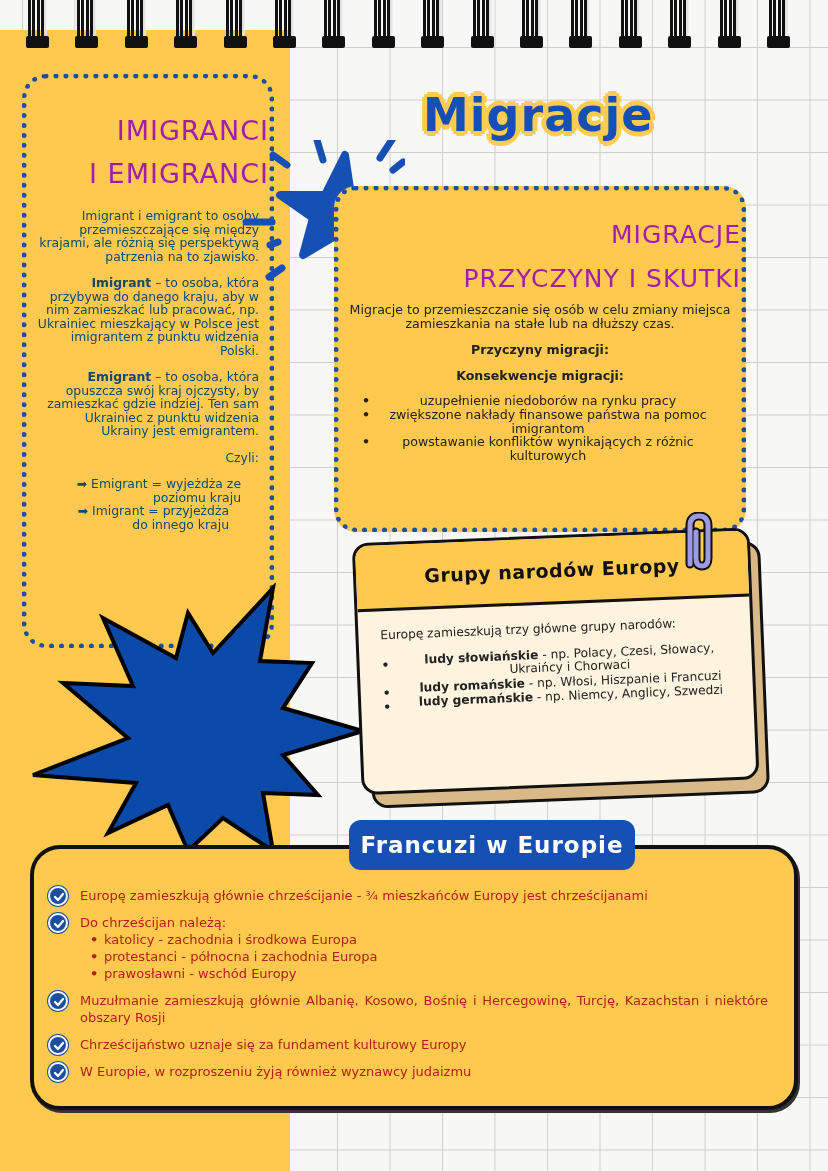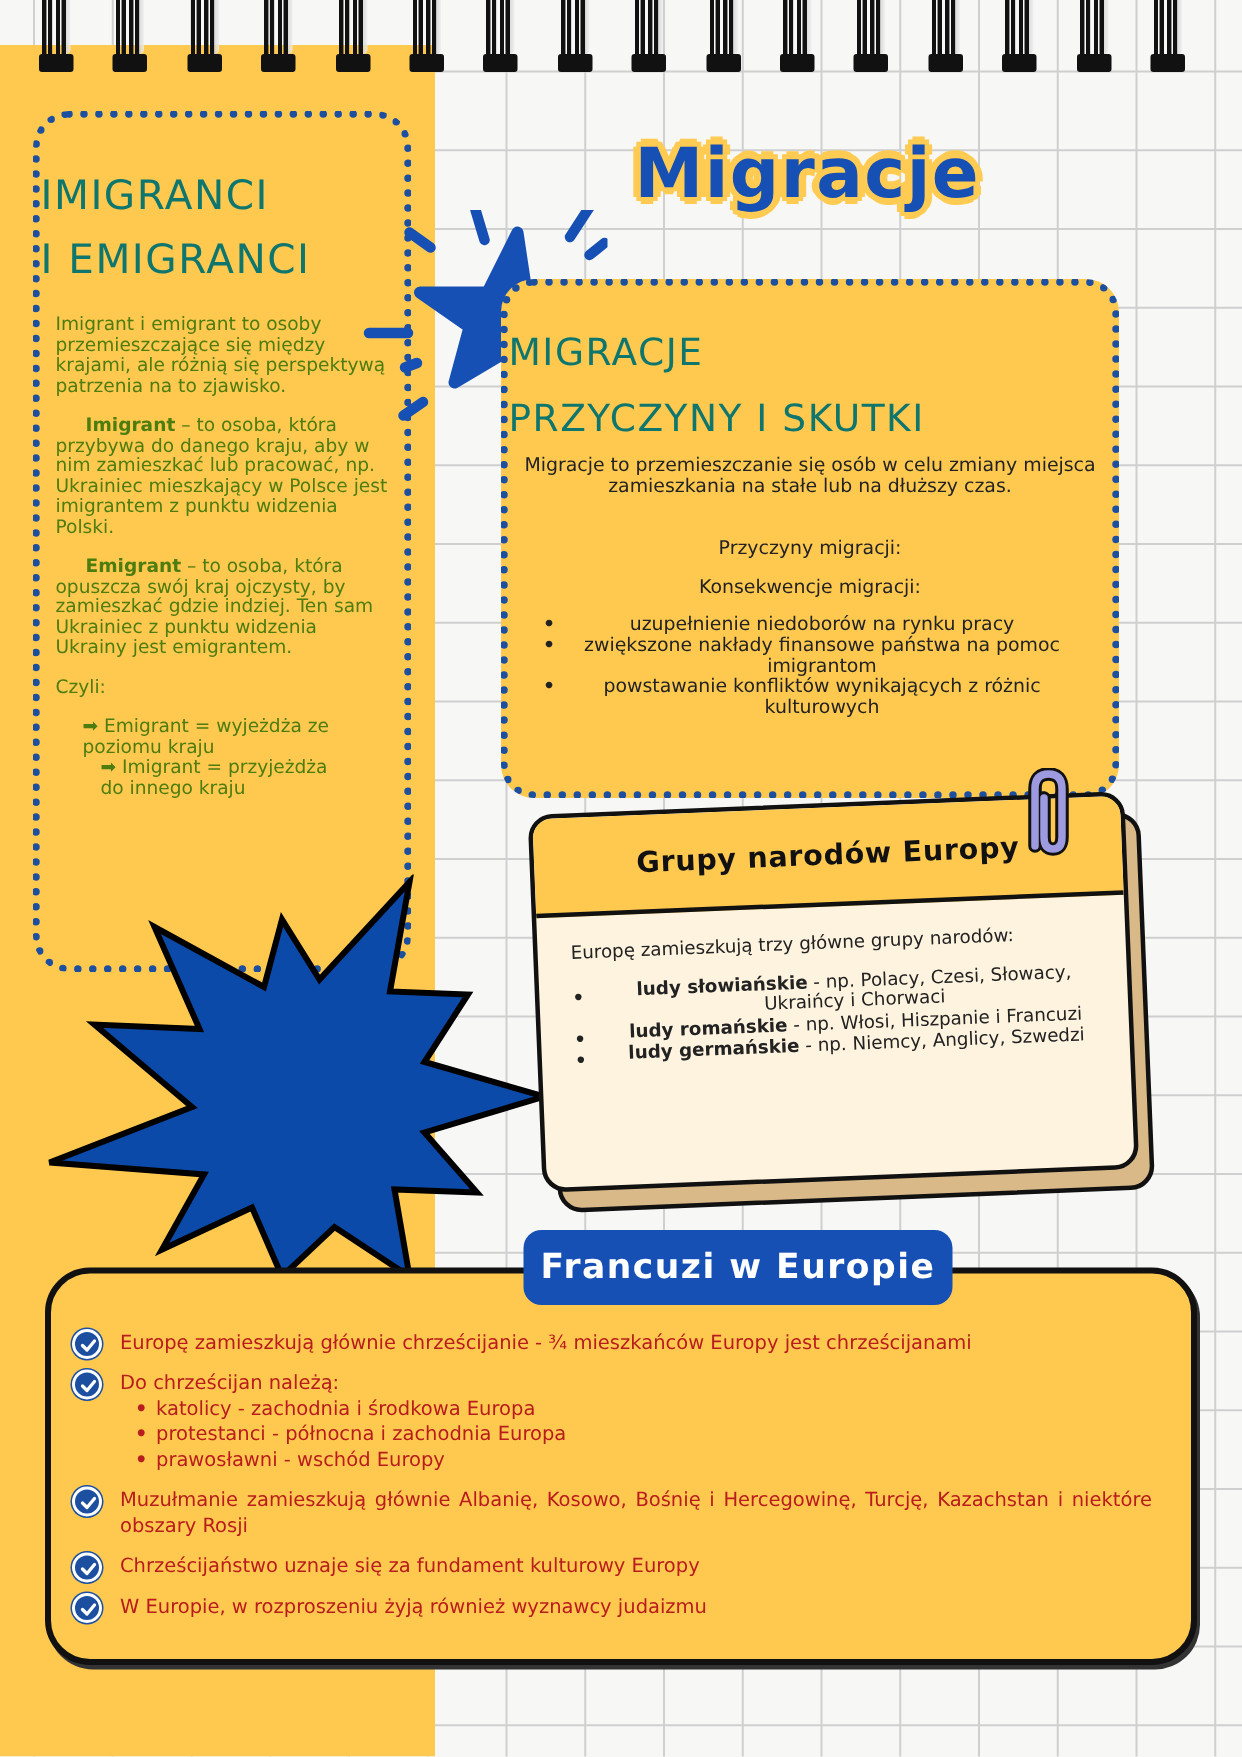--- a/index.html
+++ b/index.html
@@ -41,27 +41,27 @@
     background: #111; border-radius: 2px;
   }
 
   
   .left-card {
     position: absolute; left: 22px; top: 74px; width: 252px; height: 574px;
     border: 5px dotted #1c4fa0; border-radius: 24px;
   }
   .hand-title {
     font-family: "DejaVu Sans", sans-serif;
-    color: #0f766e; letter-spacing: 1px; text-align: left;
+    color: #a21caf; letter-spacing: 1px; text-align: right;
     font-weight: normal;
   }
   .left-title { position: absolute; left: 0; right: 0; top: 30px; font-size: 27px; line-height: 43px; }
   .left-body {
     position: absolute; left: 10px; right: 10px; top: 130px;
-    font-size: 12.4px; line-height: 13.5px; text-align: left; color: #4d7c0f;
+    font-size: 12.4px; line-height: 13.5px; text-align: right; color: #0c4a6e;
   }
   .left-body p { margin-bottom: 13px; }
   .left-body b { font-weight: bold; margin-left: 20px; }
   .arrow-line { display: block; }
 
   
   .burst { position: absolute; left: 28px; top: 583px; width: 345px; height: 270px; }
 
   
   .star { position: absolute; left: 255px; top: 140px; width: 150px; height: 150px; }
@@ -80,22 +80,22 @@
   
   .mig-card {
     position: absolute; left: 334px; top: 186px; width: 412px; height: 346px;
     background: #ffc94f; border: 5px dotted #1c4fa0; border-radius: 22px;
   }
   .mig-title { position: absolute; left: 0; right: 0; top: 22px; font-size: 25px; line-height: 44px; }
   .mig-body {
     position: absolute; left: 8px; right: 8px; top: 112px;
     font-size: 12.6px; line-height: 13.6px; text-align: center; color: #222;
   }
-  .mig-body .intro { margin-bottom: 28px; }
-  .mig-body .sub { font-weight: normal; margin-bottom: 12px; }
+  .mig-body .intro { margin-bottom: 13px; }
+  .mig-body .sub { font-weight: bold; margin-bottom: 12px; }
   .mig-body ul { list-style: none; margin-bottom: 12px; }
   .mig-body li { position: relative; padding: 0 14px 0 30px; }
   .mig-body li::before {
     content: "•"; position: absolute; left: 15px; top: 0; font-weight: bold;
   }
 
   
   .grupy-wrap { position: absolute; left: 355px; top: 533px; width: 415px; height: 275px; transform: rotate(-2.3deg); }
   .grupy-back {
     position: absolute; left: 12px; top: 16px; width: 398px; height: 252px;

